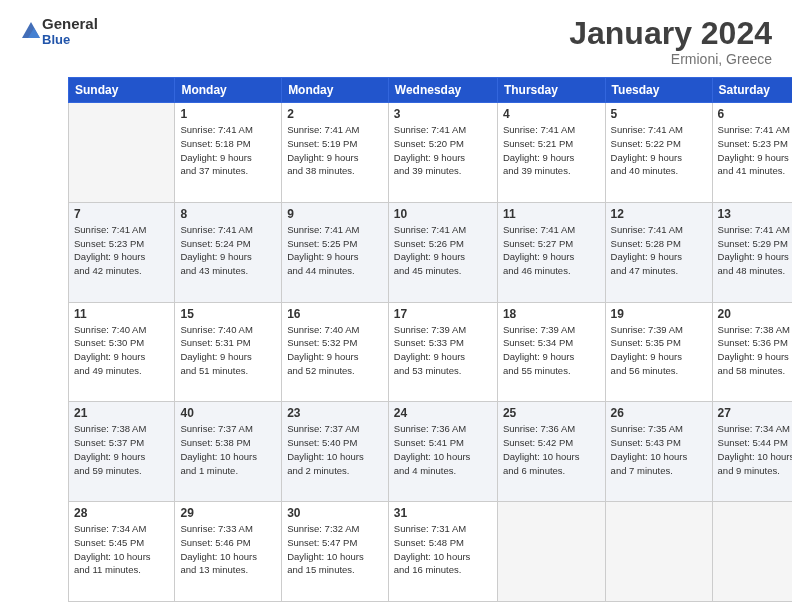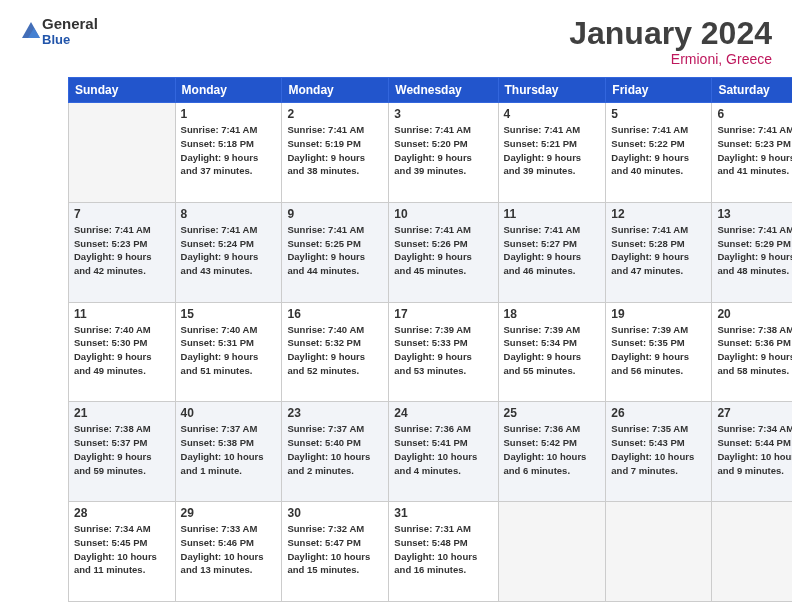--- a/index.html
+++ b/index.html
@@ -51,21 +51,21 @@
       text-align: right;
     }
     .main-title {
       font-size: 32px;
       font-weight: bold;
       color: #404040;
       line-height: 1.1;
     }
     .subtitle {
       font-size: 14px;
-      color: #be185d;
+      color: #737373;
     }
     .calendar-table {
       width: 100%;
       border-collapse: collapse;
       flex: 1;
       margin-left: 48px;
     }
     .calendar-table th {
       background-color: #2255cc;
       color: #fff;
@@ -91,21 +91,20 @@
       font-size: 12px;
       font-weight: bold;
       color: #333;
       margin-bottom: 2px;
       display: block;
     }
     .day-info {
       line-height: 1.45;
       color: #333;
       font-size: 9.5px;
-      font-weight: bold;
     }
     tr:nth-child(even) td {
       background-color: #f2f4f8;
     }
     tr:nth-child(odd) td {
       background-color: #ffffff;
     }
     tr:nth-child(even) td.empty, tr:nth-child(odd) td.empty {
       background-color: #f5f5f5;
     }
@@ -132,21 +131,21 @@
   </div>
 
   <table class="calendar-table">
     <thead>
       <tr>
         <th>Sunday</th>
         <th>Monday</th>
         <th>Monday</th>
         <th>Wednesday</th>
         <th>Thursday</th>
-        <th>Friday</th>
+        <th>Tuesday</th>
         <th>Saturday</th>
       </tr>
     </thead>
     <tbody id="calendar-body">
     <tr>
           <td class="empty"></td>
           <td>
             <span class="day-number">1</span>
             <div class="day-info">Sunrise: 7:41 AM<br>Sunset: 5:18 PM<br>Daylight: 9 hours<br>and 37 minutes.</div>
           </td>

